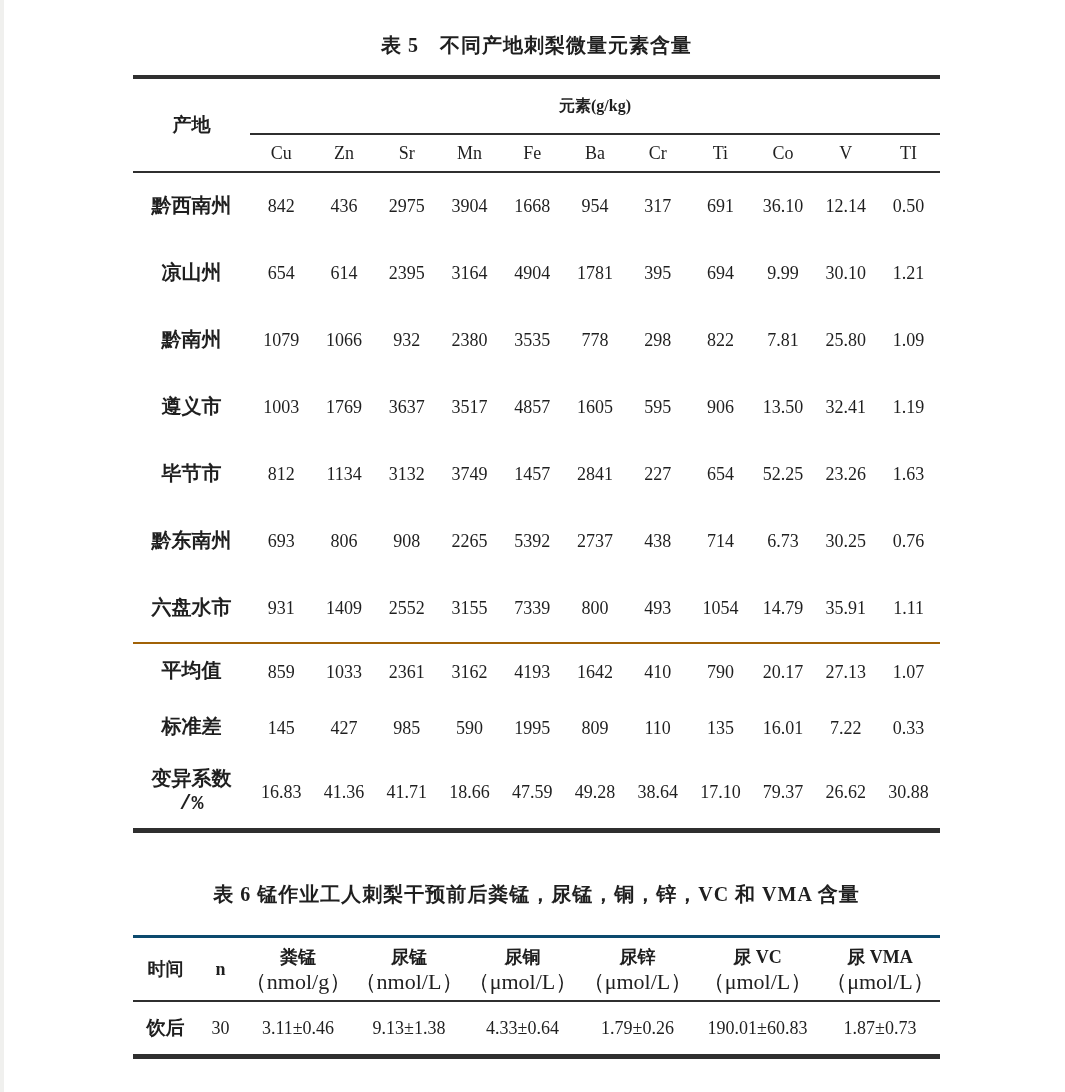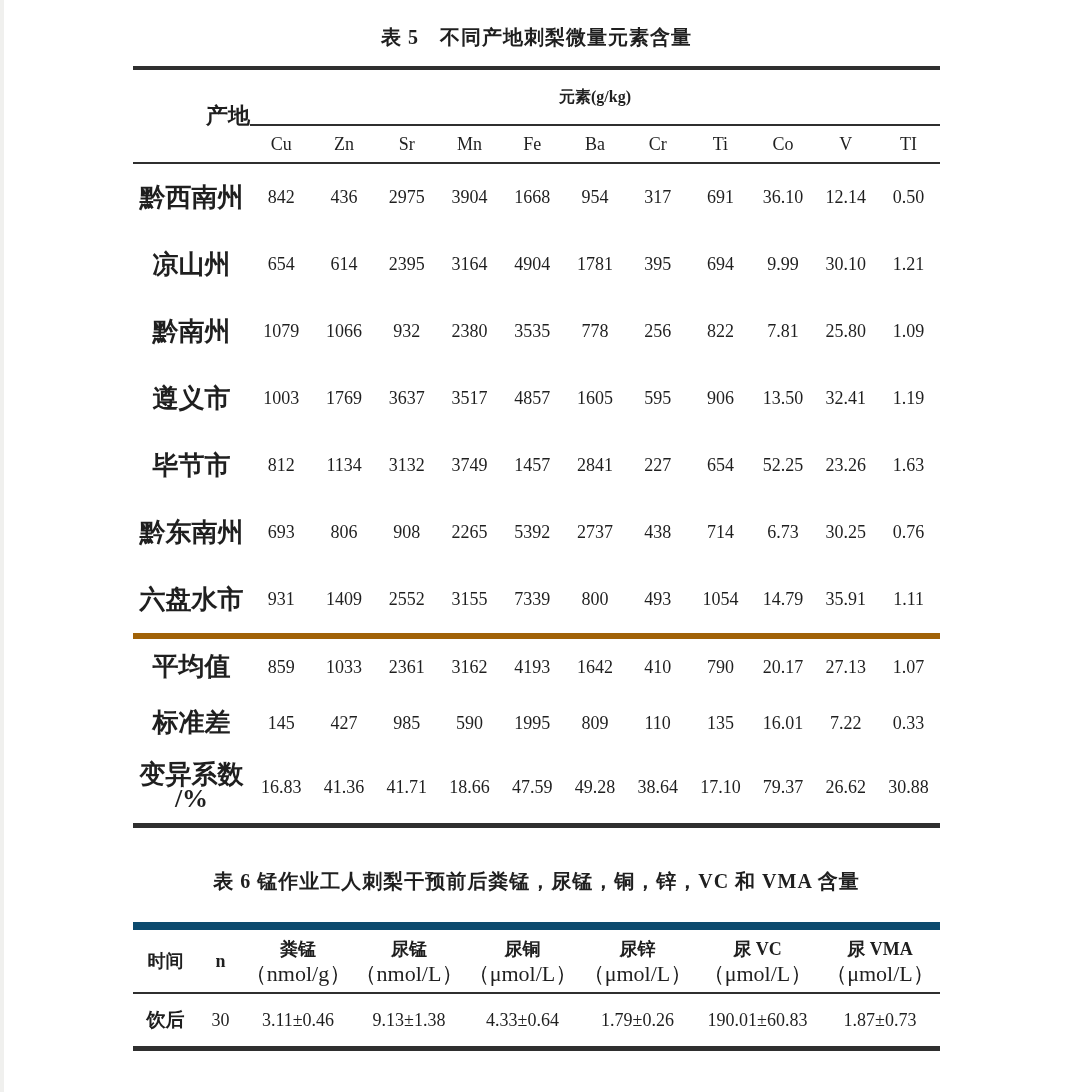--- a/index.html
+++ b/index.html
@@ -21,21 +21,21 @@
     width: 4px; height: 100%;
     background: #f0f0ee;
   }
   .content {
     position: absolute;
     left: 133px;
     top: 0;
     width: 807px;
   }
   .tbl-title {
-    margin: 8px;
+    margin: 16px;
     padding-top: 16px;
     text-align: center;
     font-size: 20px;
     font-weight: bold;
     letter-spacing: 1px;
     color: #1f1f1f;
   }
   table {
     border-collapse: collapse;
     table-layout: fixed;
@@ -50,50 +50,50 @@
   }
   .t5 col.c-label { width: 117px; }
   .t5 th, .t5 td {
     padding: 0;
     text-align: center;
     vertical-align: middle;
     font-size: 18px;
   }
   .t5 .corner {
     font-weight: 600;
-    font-size: 22px;
+    font-size: 19px;
     border-bottom: 2.5px solid #2f2f2f;
-    text-align: right;
   }
   .t5 .group-h {
     font-weight: 600;
     font-size: 16px;
     height: 54px;
     border-bottom: 2px solid #2f2f2f;
   }
   .t5 thead .sym-row th {
     font-weight: normal;
     height: 36px;
     border-bottom: 2.5px solid #2f2f2f;
   }
   .t5 tbody tr.main td { height: 67px; }
   .t5 tbody tr.summary td { height: 56px; }
   .t5 tbody tr.tall td { height: 72px; }
-  .t5 tbody tr.sep td { border-top: 6px solid #a16207; }
+  .t5 tbody tr.sep td { border-top: 2px solid #a16207; }
   .t5 td.label {
     font-weight: 600;
-    font-size: 26px;
+    font-size: 20px;
     white-space: pre-line;
     line-height: 24px;
+    font-family: Liberation Mono, monospace;
   }
   
   .t6-title { padding-top: 32px; }
   .t6 {
     margin-top: 27px;
-    border-top: 8px solid #0c4a6e;
+    border-top: 3px solid #0c4a6e;
     border-bottom: 5px solid #2f2f2f;
   }
   .t6 th, .t6 td {
     padding: 0;
     text-align: center;
     vertical-align: middle;
     font-size: 18px;
   }
   .t6 thead th {
     height: 62px;
@@ -188,21 +188,21 @@
           <td>1.21</td>
         </tr>
         <tr class="main">
           <td class="label">黔南州</td>
           <td>1079</td>
           <td>1066</td>
           <td>932</td>
           <td>2380</td>
           <td>3535</td>
           <td>778</td>
-          <td>256</td>
+          <td>298</td>
           <td>822</td>
           <td>7.81</td>
           <td>25.80</td>
           <td>1.09</td>
         </tr>
         <tr class="main">
           <td class="label">遵义市</td>
           <td>1003</td>
           <td>1769</td>
           <td>3637</td>

